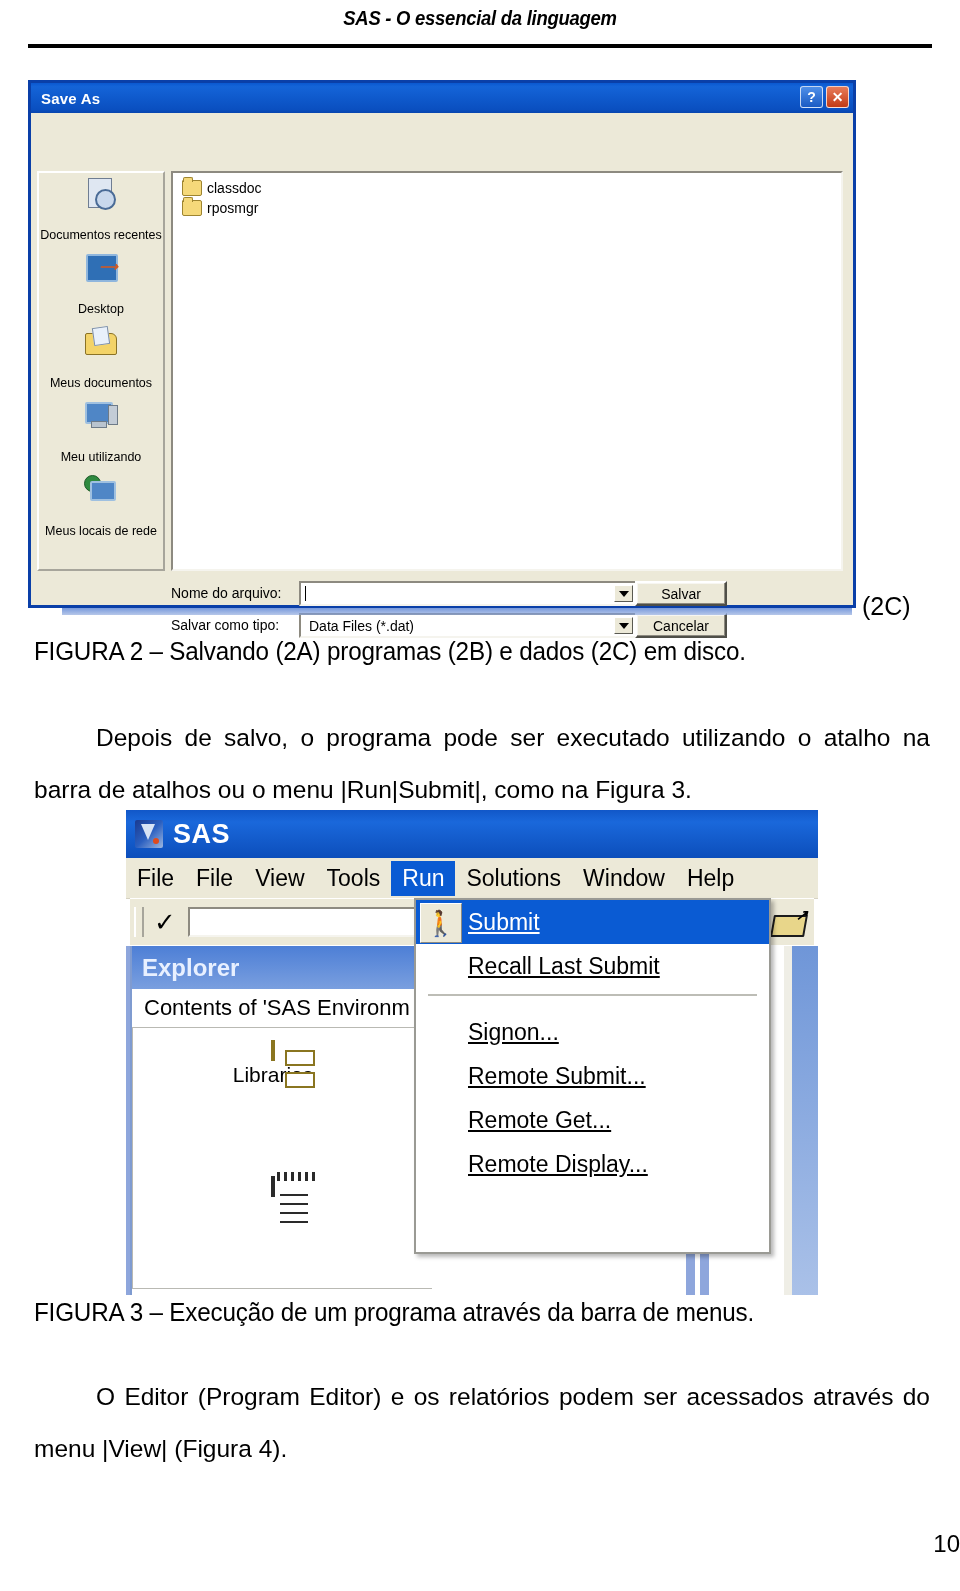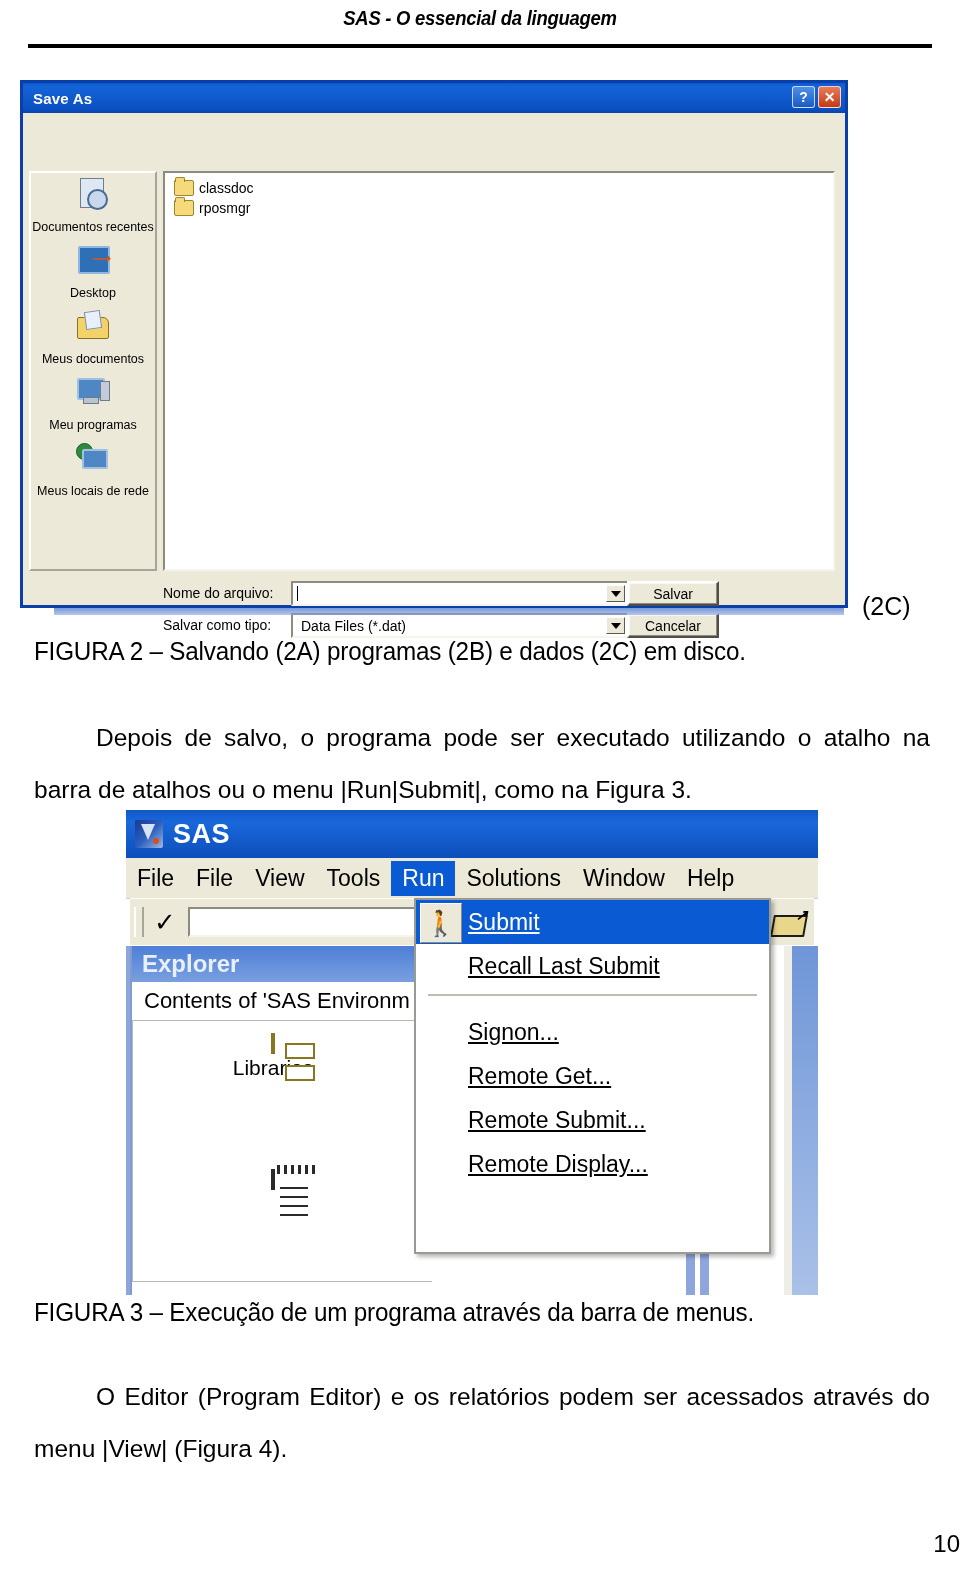--- a/index.html
+++ b/index.html
@@ -27,21 +27,21 @@
     letter-spacing: -0.3px;
     transform: scaleX(0.88);
   }
   #header-rule {
     position: absolute; left: 28px; top: 44px; width: 904px; height: 4px;
     background: #000;
   }
 
   
   #figure2 {
-    position: absolute; left: 20px; top: 80px; width: 828px; height: 599px;
+    position: absolute; left: 28px; top: 80px; width: 828px; height: 599px;
   }
   .saveas-window {
     position: absolute; left: 0; top: 0; width: 828px; height: 528px;
     border: 3px solid #0a3fa8;
     box-sizing: border-box;
     background: #ece9d8;
   }
   .saveas-titlebar {
     position: absolute; left: 0; top: 0; right: 0; height: 30px;
     background: linear-gradient(to bottom, #0a58d0 0%, #1464d8 12%, #0a4fc0 88%, #0845ae 100%);
@@ -153,21 +153,21 @@
     border-right: 2px solid #a7a59b; border-bottom: 2px solid #a7a59b;
     box-sizing: border-box;
     display: flex; flex-direction: column; align-items: center;
     padding-top: 4px;
   }
   .place {
     width: 100%; display: flex; flex-direction: column; align-items: center;
     margin-bottom: 9px;
   }
   .place-label {
-    font-size: 12.5px; text-align: left; line-height: 13px; margin-top: 10px;
+    font-size: 12.5px; text-align: left; line-height: 13px; margin-top: 18px;
   }
   .pico { width: 38px; height: 34px; position: relative; }
   
   .pico-recent .paper{position:absolute;left:6px;top:1px;width:22px;height:28px;background:#dfe7f2;border:1px solid #6f7d92;}
   .pico-recent .clock{position:absolute;left:13px;top:12px;width:17px;height:17px;border-radius:50%;background:#c9d8ec;border:2px solid #4a6b96;}
   .pico-recent .clock::after{content:"";position:absolute;left:7px;top:3px;width:1.5px;height:6px;background:#1c3css;}
   
   .pico-desk .scr{position:absolute;left:4px;top:3px;width:28px;height:24px;background:#2f6fb5;border:2px solid #8fb6dd;border-radius:2px;}
   .pico-desk .arr{position:absolute;right:2px;top:8px;color:#d4581f;font-size:13px;font-weight:bold;}
   
@@ -302,21 +302,21 @@
     background:#e8d68a;border:2px solid #1c1c1c;
     transform: skewX(-10deg); border-radius:1px;
   }
   .tb-openfolder .ar{position:absolute;right:0;top:0;font-size:15px;font-weight:bold;}
 
   .explorer-pane{
     position:absolute; left:4px; top:136px; width:300px; height:349px;
     background:#fff; border-left:2px solid #7f9bd0;
   }
   .explorer-title{
-    height:36px; background: linear-gradient(to bottom,#4d7fd6,#7a9fdf);
+    height:43px; background: linear-gradient(to bottom,#4d7fd6,#7a9fdf);
     color:#e8f0ff; font-weight:bold; font-size:24px;
     display:flex; align-items:center; padding-left:10px;
   }
   .explorer-contents{
     font-size:22px; padding:6px 0 0 12px; white-space:nowrap; overflow:hidden;
   }
   .explorer-items{
     margin-top:6px; background:#fff; border:1px solid #b9b9b3; border-right:none;
     height:260px; position:relative;
   }
@@ -438,21 +438,21 @@
               <i class="pg"></i>
             </span>
           <span class="place-label">Meus documentos</span>
         </div>
         <div class="place">
           <span class="pico pico-comp">
               <i class="mon"></i>
               <i class="base"></i>
               <i class="tow"></i>
             </span>
-          <span class="place-label">Meu programas</span>
+          <span class="place-label">Meu utilizando</span>
         </div>
         <div class="place">
           <span class="pico pico-net">
               <i class="globe"></i>
               <i class="mon"></i>
             </span>
           <span class="place-label">Meus locais de rede</span>
         </div>
       </div>
 
@@ -563,24 +563,24 @@
     </div>
     <div class="run-item">
       <span class="uline">Recall Last Submit</span>
     </div>
     <div class="run-sep"></div>
     <div class="run-gap"></div>
     <div class="run-item">
       <span class="uline">Signon...</span>
     </div>
     <div class="run-item">
+      <span class="uline">Remote Submit...</span>
+    </div>
+    <div class="run-item">
       <span class="uline">Remote Get...</span>
-    </div>
-    <div class="run-item">
-      <span class="uline">Remote Submit...</span>
     </div>
     <div class="run-item">
       <span class="uline">Remote Display...</span>
     </div>
   </div>
 
 </div>
 
 <div class="caption" id="caption3">FIGURA 3 – Execução de um programa através da barra de menus.</div>
 

